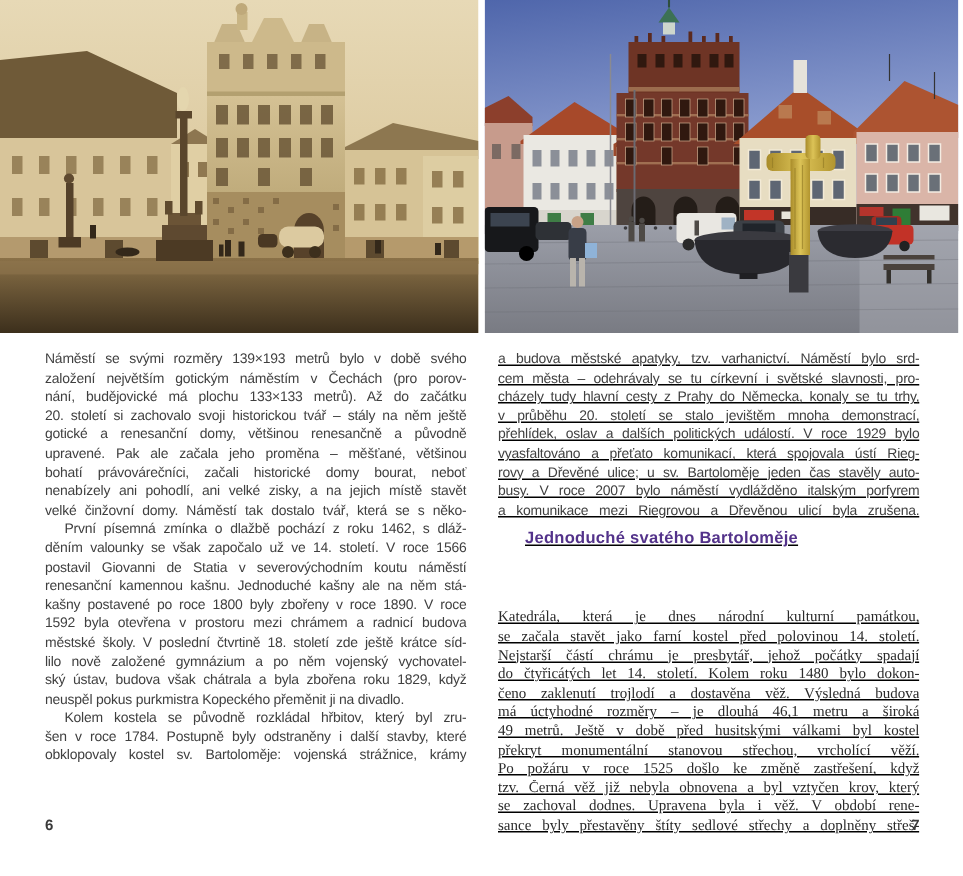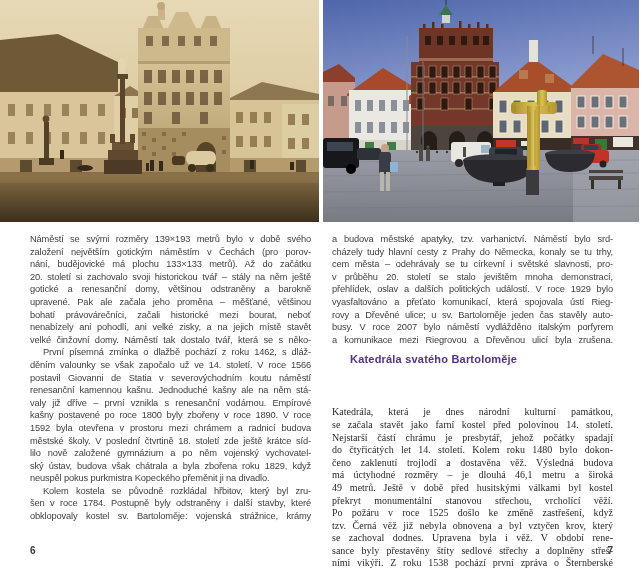--- a/index.html
+++ b/index.html
@@ -11,21 +11,21 @@
 
   
   .photo{position:absolute;top:0;height:222px;overflow:hidden;}
   .photo svg{display:block;width:100%;height:100%;}
   .photo-left{left:0;width:319px;}
   .photo-right{left:323px;width:316px;}
 
   
   .col{position:absolute;top:233px;width:281px;overflow:hidden;}
   .col-left{left:30px;}
-  .col-right{left:332px;}
+  .col-right{left:332px;text-decoration:underline;}
   .para{color:var(--body-text,#3f3f3f);font-size:9.3px;line-height:12.6px;letter-spacing:-0.15px;}
   .tl{white-space:nowrap;text-align:justify;text-align-last:justify;height:12.6px;overflow:hidden;}
   .tl.lastln{text-align-last:left;}
   .cont .tl.lastln{text-align-last:justify;}
   .indent .tl:first-child{text-indent:13px;}
   .serif{font-family:"Liberation Serif",serif;font-size:10px;letter-spacing:0;color:var(--serif-text,#2a2a2a);margin-top:40px;}
   .heading{margin:7px 0 5px 0;font-size:11px;font-weight:bold;color:var(--heading,#53328a);padding-left:18px;letter-spacing:.2px;line-height:13px;}
 
   
   .pagenum{position:absolute;top:545px;font-weight:bold;font-size:10px;color:#3a3a3a;}
@@ -414,72 +414,70 @@
       </g>
     </svg>
   </div>
 
   <div class="col col-left">
     <div class="para">
         <div class="tl">Náměstí se svými rozměry 139×193 metrů bylo v době svého</div>
         <div class="tl">založení největším gotickým náměstím v Čechách (pro porov-</div>
         <div class="tl">nání, budějovické má plochu 133×133 metrů). Až do začátku</div>
         <div class="tl">20. století si zachovalo svoji historickou tvář – stály na něm ještě</div>
-        <div class="tl">gotické a renesanční domy, většinou odstraněny a barokně</div>
+        <div class="tl">gotické a renesanční domy, většinou renesančně a původně</div>
         <div class="tl">upravené. Pak ale začala jeho proměna – měšťané, většinou</div>
-        <div class="tl">bohatí právovárečníci, začali historické mezi bourat, neboť</div>
+        <div class="tl">bohatí právovárečníci, začali historické domy bourat, neboť</div>
         <div class="tl">nenabízely ani pohodlí, ani velké zisky, a na jejich místě stavět</div>
         <div class="tl">velké činžovní domy. Náměstí tak dostalo tvář, která se s něko-</div>
       </div>
     <div class="para indent">
         <div class="tl">První písemná zmínka o dlažbě pochází z roku 1462, s dláž-</div>
         <div class="tl">děním valounky se však započalo už ve 14. století. V roce 1566</div>
         <div class="tl">postavil Giovanni de Statia v severovýchodním koutu náměstí</div>
         <div class="tl">renesanční kamennou kašnu. Jednoduché kašny ale na něm stá-</div>
-        <div class="tl">valy již dříve – první vznikla s renesanční vodárnou. Empírové</div>
         <div class="tl">kašny postavené po roce 1800 byly zbořeny v roce 1890. V roce</div>
         <div class="tl">1592 byla otevřena v prostoru mezi chrámem a radnicí budova</div>
         <div class="tl">městské školy. V poslední čtvrtině 18. století zde ještě krátce síd-</div>
         <div class="tl">lilo nově založené gymnázium a po něm vojenský vychovatel-</div>
         <div class="tl">ský ústav, budova však chátrala a byla zbořena roku 1829, když</div>
         <div class="tl lastln">neuspěl pokus purkmistra Kopeckého přeměnit ji na divadlo.</div>
       </div>
     <div class="para indent cont">
         <div class="tl">Kolem kostela se původně rozkládal hřbitov, který byl zru-</div>
         <div class="tl">šen v roce 1784. Postupně byly odstraněny i další stavby, které</div>
         <div class="tl lastln">obklopovaly kostel sv. Bartoloměje: vojenská strážnice, krámy</div>
       </div>
   </div>
 
   <div class="col col-right">
     <div class="para cont">
         <div class="tl">a budova městské apatyky, tzv. varhanictví. Náměstí bylo srd-</div>
+        <div class="tl">cem města – odehrávaly se tu církevní i světské slavnosti, pro-</div>
         <div class="tl">cházely tudy hlavní cesty z Prahy do Německa, konaly se tu trhy,</div>
-        <div class="tl">cem města – odehrávaly se tu církevní i světské slavnosti, pro-</div>
         <div class="tl">v průběhu 20. století se stalo jevištěm mnoha demonstrací,</div>
         <div class="tl">přehlídek, oslav a dalších politických událostí. V roce 1929 bylo</div>
         <div class="tl">vyasfaltováno a přeťato komunikací, která spojovala ústí Rieg-</div>
         <div class="tl">rovy a Dřevěné ulice; u sv. Bartoloměje jeden čas stavěly auto-</div>
         <div class="tl">busy. V roce 2007 bylo náměstí vydlážděno italským porfyrem</div>
         <div class="tl lastln">a komunikace mezi Riegrovou a Dřevěnou ulicí byla zrušena.</div>
       </div>
-    <h2 class="heading">Katedrála svatého Bartoloměje</h2>
+    <h2 class="heading">Jednoduché svatého Bartoloměje</h2>
     <div class="para serif cont">
         <div class="tl">Katedrála, která je dnes národní kulturní památkou,</div>
         <div class="tl">se začala stavět jako farní kostel před polovinou 14. století.</div>
         <div class="tl">Nejstarší částí chrámu je presbytář, jehož počátky spadají</div>
         <div class="tl">do čtyřicátých let 14. století. Kolem roku 1480 bylo dokon-</div>
         <div class="tl">čeno zaklenutí trojlodí a dostavěna věž. Výsledná budova</div>
         <div class="tl">má úctyhodné rozměry – je dlouhá 46,1 metru a široká</div>
         <div class="tl">49 metrů. Ještě v době před husitskými válkami byl kostel</div>
         <div class="tl">překryt monumentální stanovou střechou, vrcholící věží.</div>
         <div class="tl">Po požáru v roce 1525 došlo ke změně zastřešení, když</div>
         <div class="tl">tzv. Černá věž již nebyla obnovena a byl vztyčen krov, který</div>
         <div class="tl">se zachoval dodnes. Upravena byla i věž. V období rene-</div>
         <div class="tl">sance byly přestavěny štíty sedlové střechy a doplněny střeš-</div>
-        <div class="tl lastln">ními vikýři. Z roku 1538 pochází první zpráva o Šternberské</div>
       </div>
   </div>
 
   <div class="pagenum pagenum-left">6</div>
   <div class="pagenum pagenum-right">7</div>
 
 </div>
 
 </body></html>

